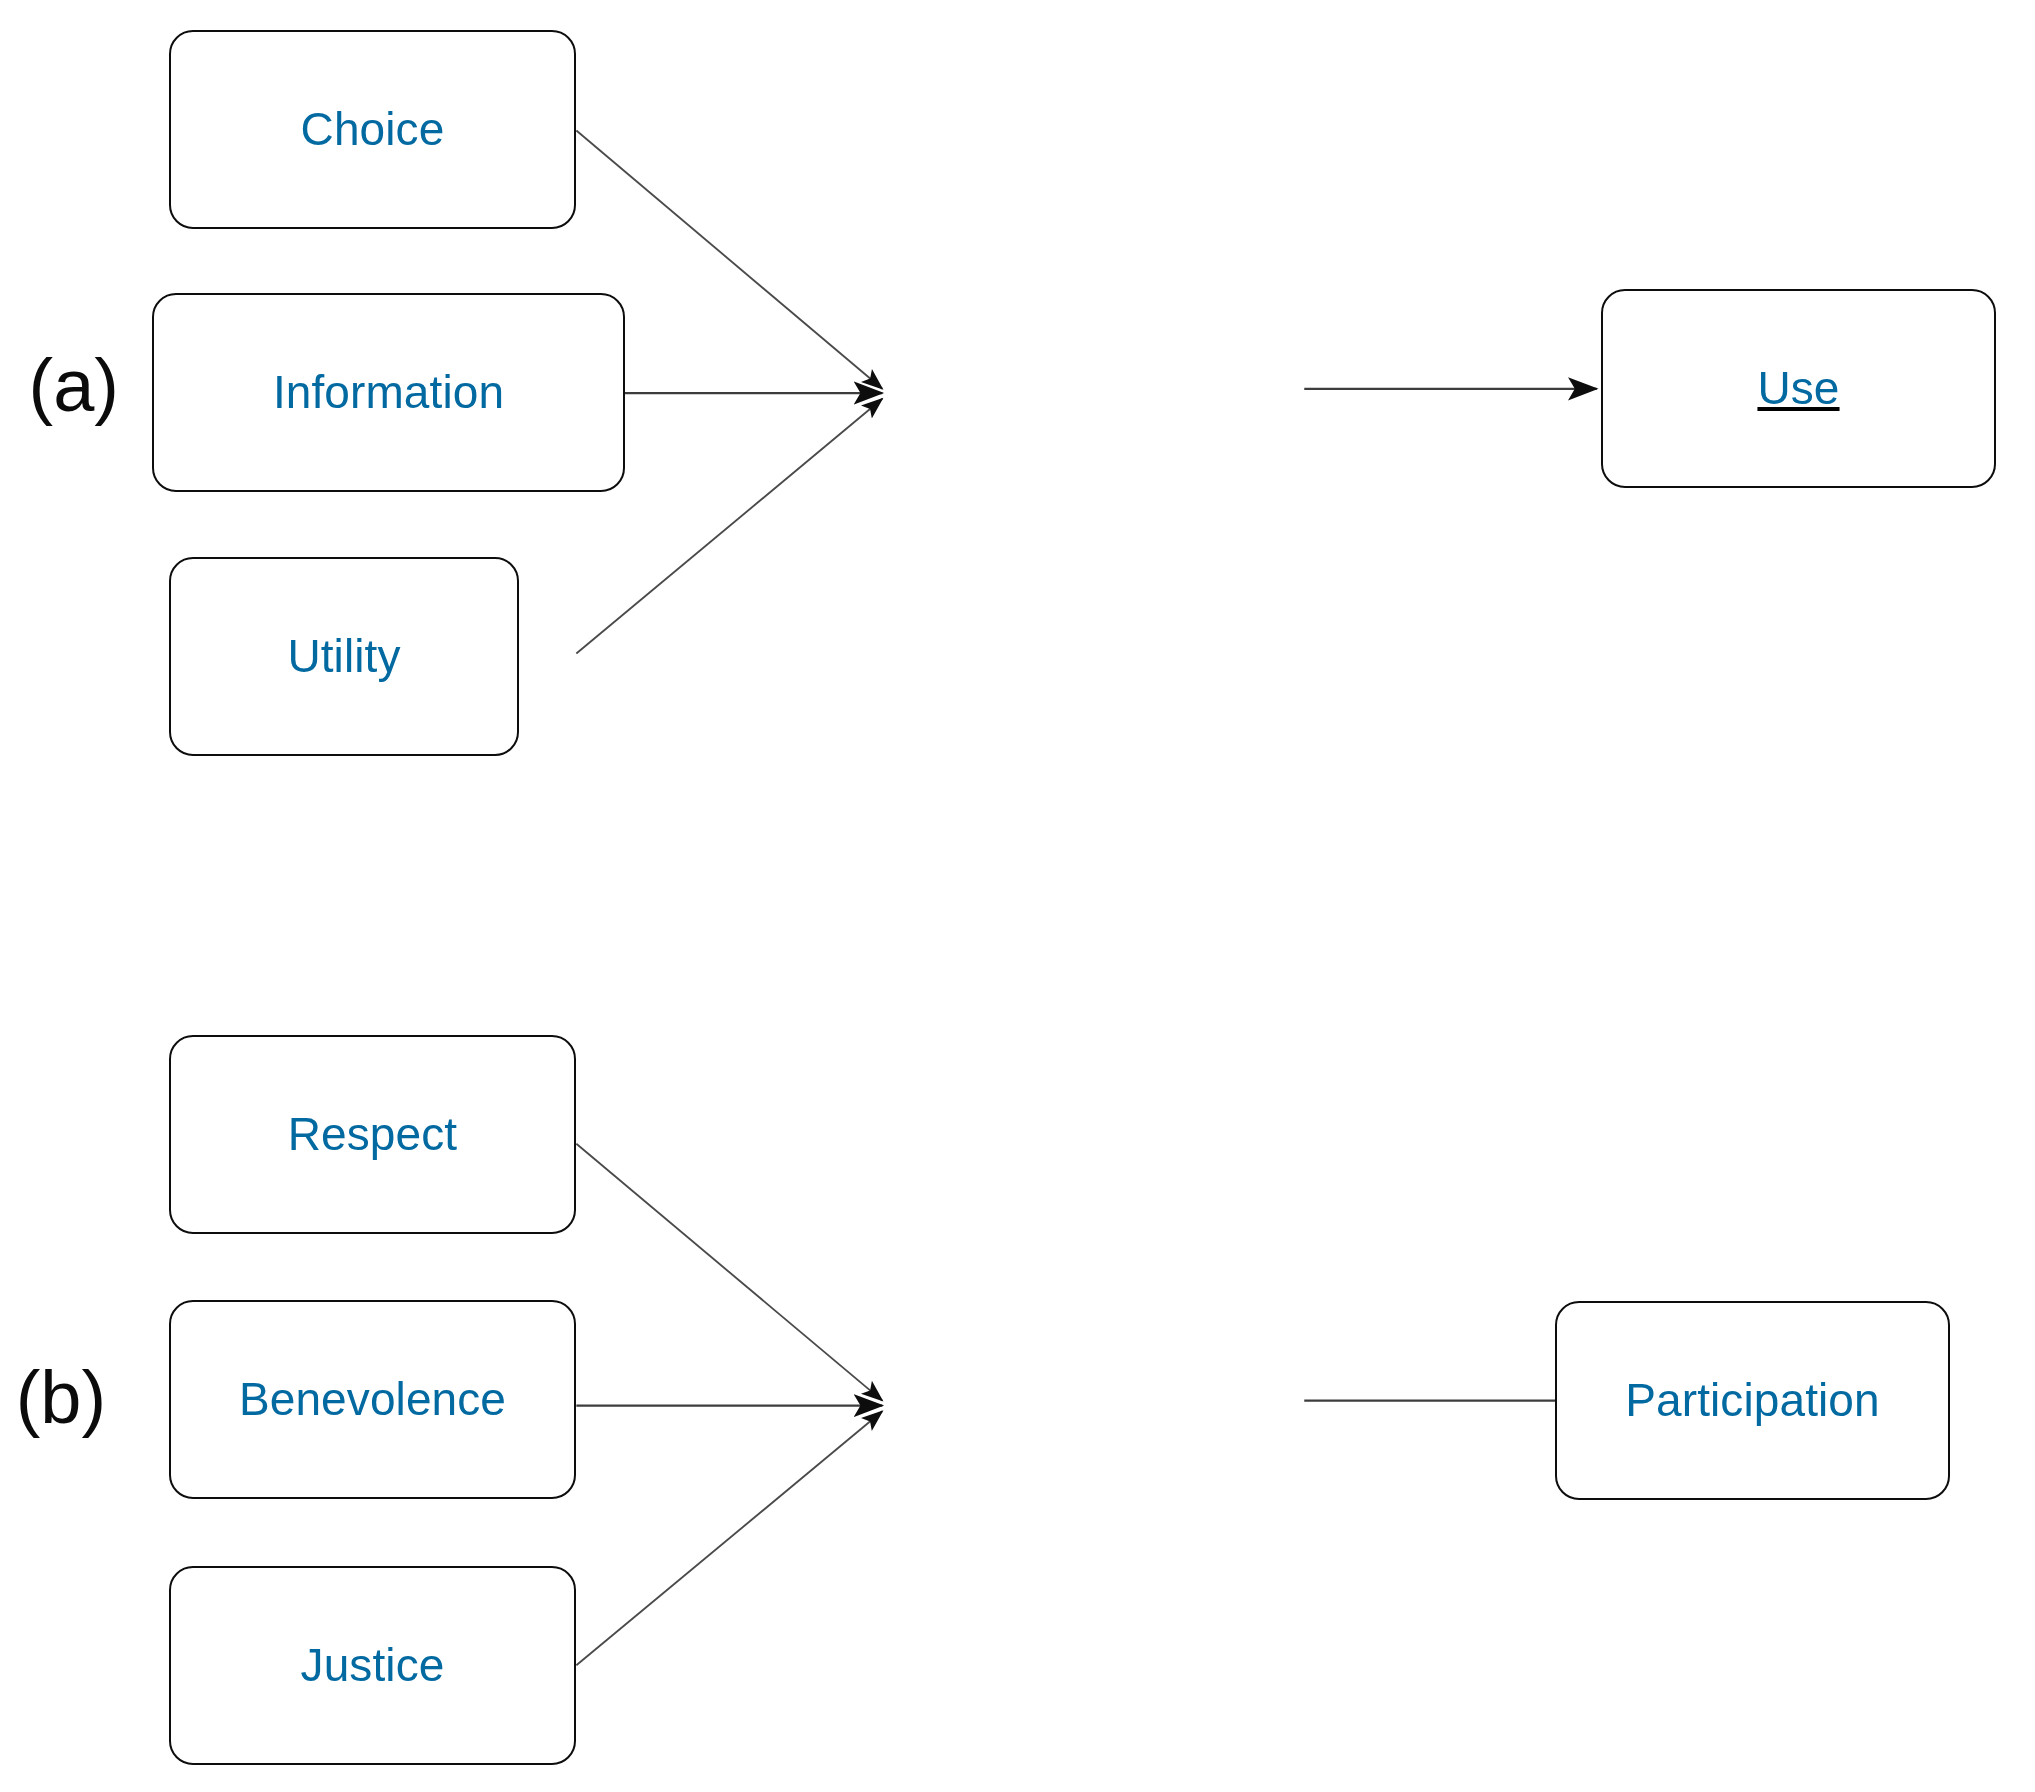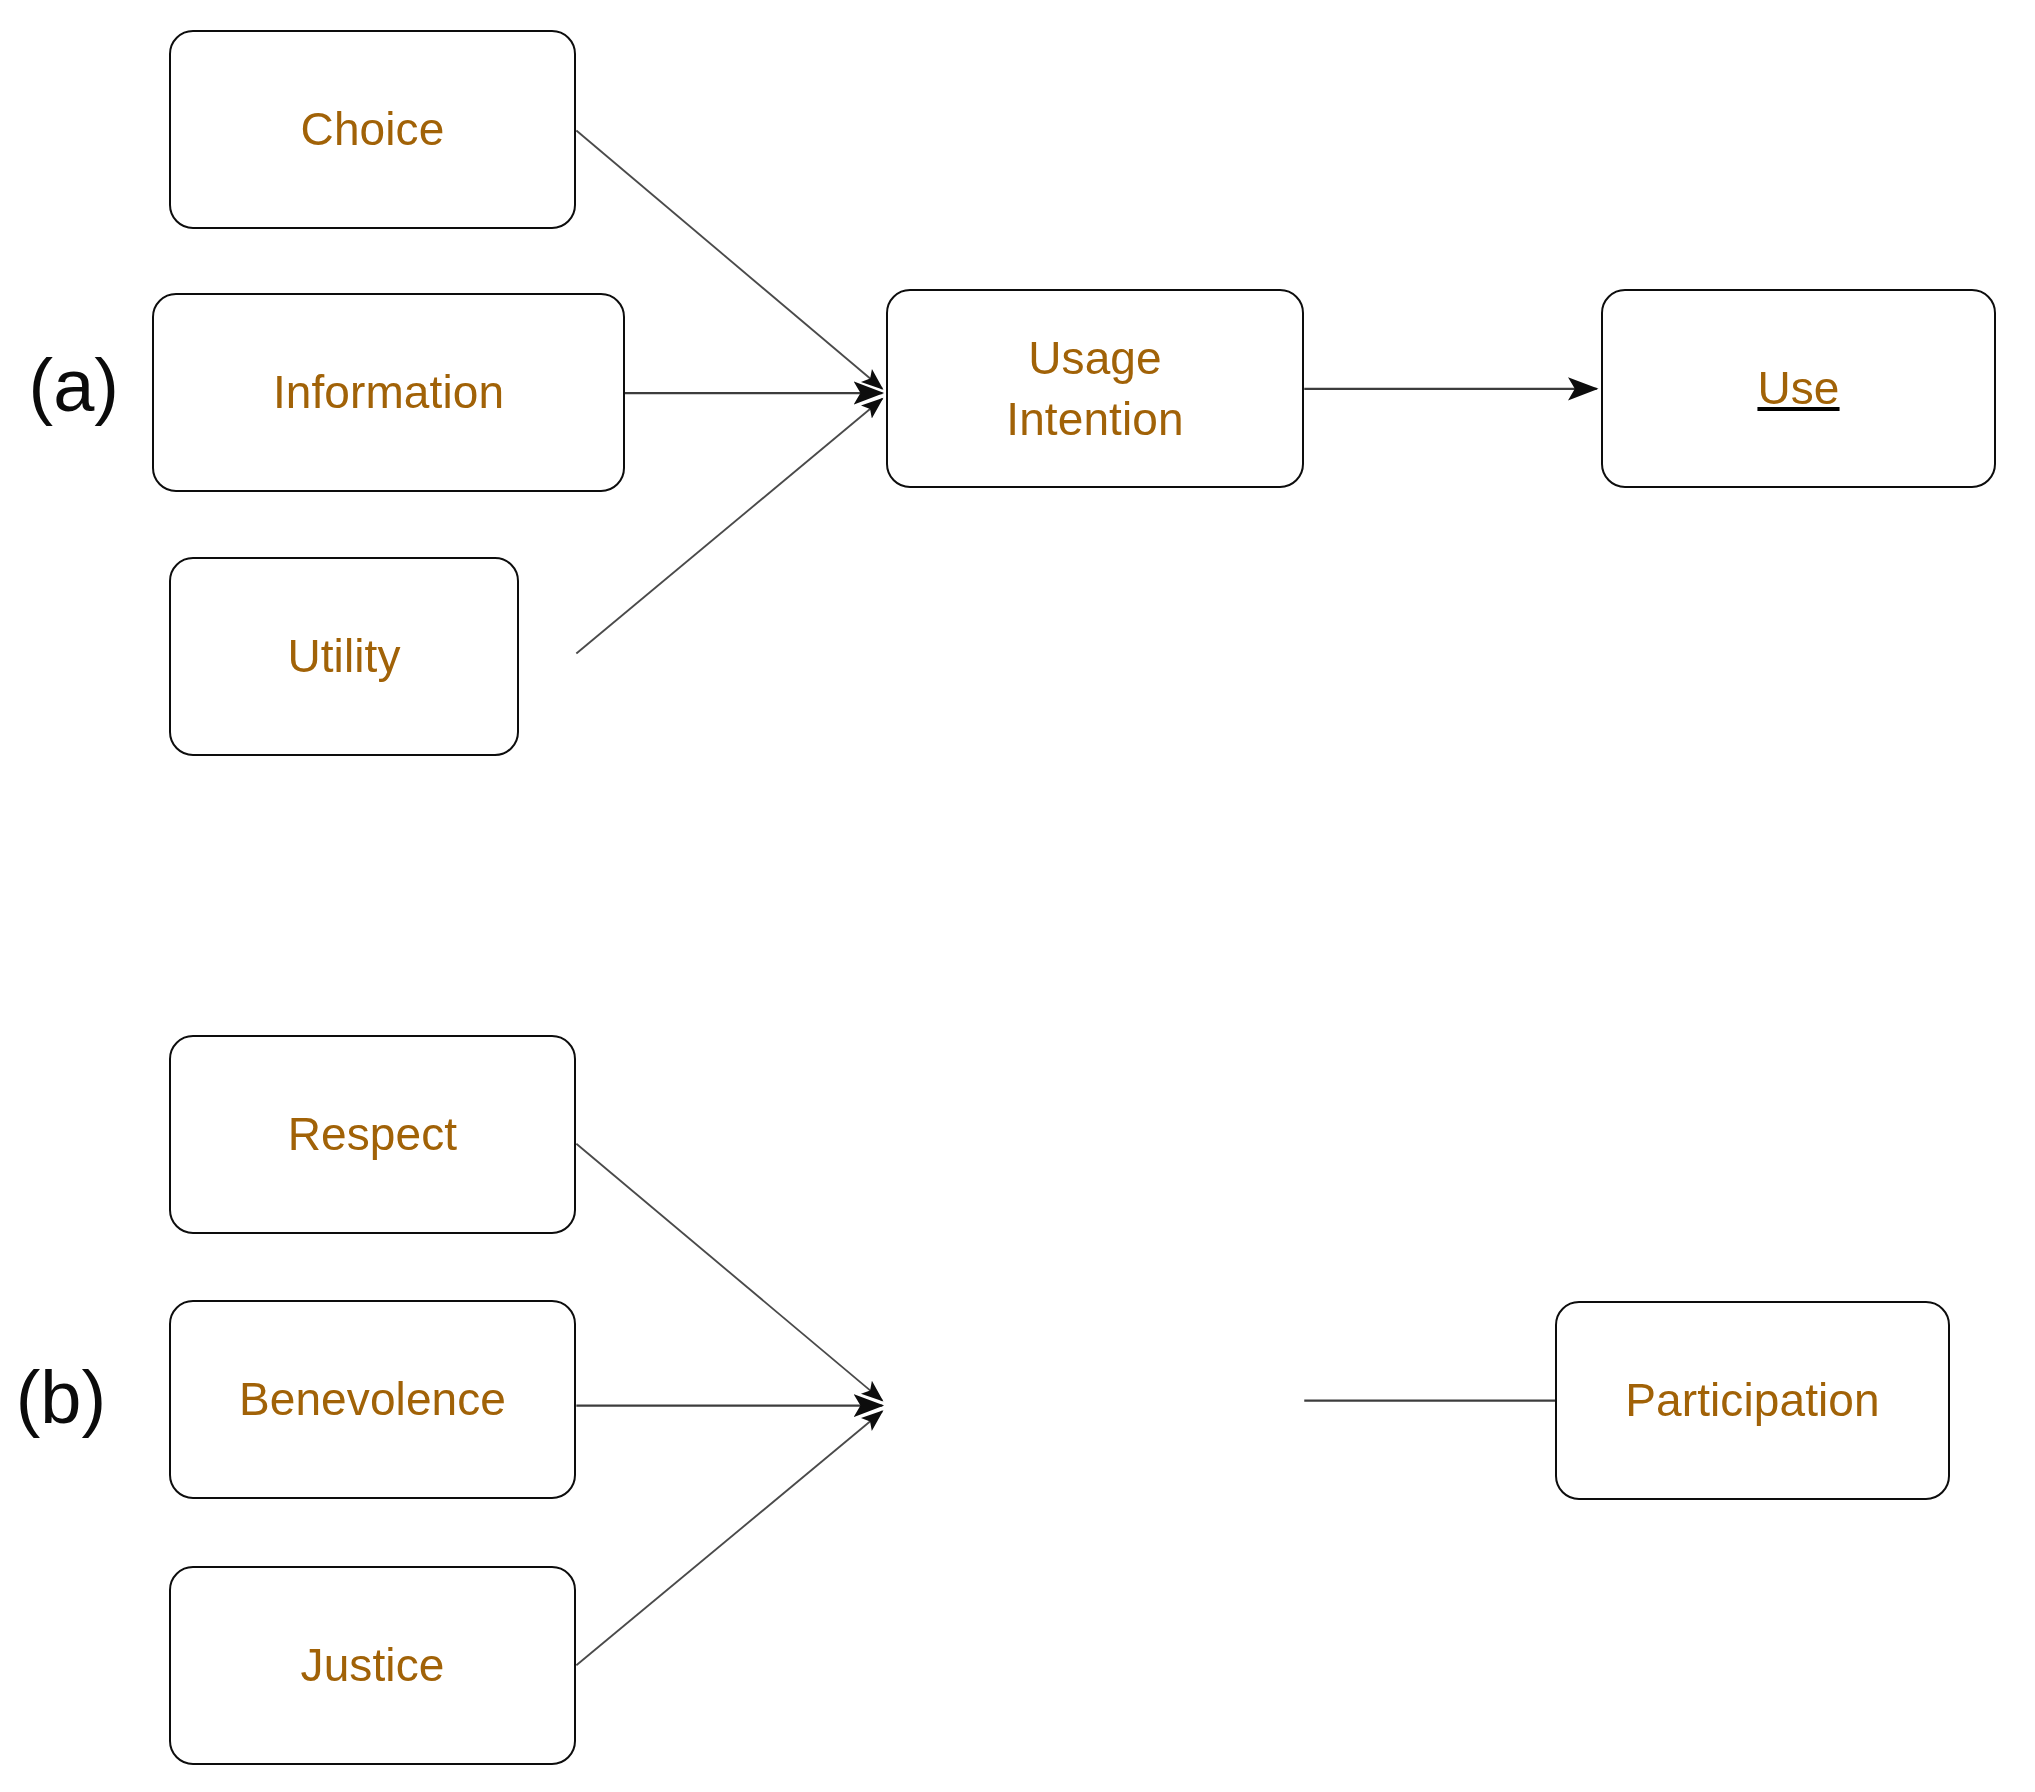--- a/index.html
+++ b/index.html
@@ -26,21 +26,21 @@
     border: 2.1px solid #0d0d0d;
     border-radius: 24px;
     display: flex;
     align-items: center;
     justify-content: center;
     text-align: center;
     z-index: 3;
   }
   .node .node-label {
     display: block;
-    color: #a16207;
+    color: #0369a1;
     font-family: "Liberation Sans", sans-serif;
     font-size: 46px;
     line-height: 1.32;
     font-weight: 400;
     letter-spacing: 0.1px;
     white-space: pre-line;
     padding: 0 10px;
   }
   
   .panel-letter {
@@ -109,24 +109,20 @@
   </div>
 
   <div class="node" style="left:152px; top:293px; width:473px; height:199px;">
     <span class="node-label">Information</span>
   </div>
 
   <div class="node" style="left:169px; top:557px; width:350px; height:199px;">
     <span class="node-label">Utility</span>
   </div>
 
-  <div class="node" style="left:886px; top:289px; width:418px; height:199px;">
-    <span class="node-label">Usage
-Intention</span>
-  </div>
 
   <div class="node" style="left:1601px; top:289px; width:395px; height:199px;text-decoration:underline;">
     <span class="node-label">Use</span>
   </div>
 
   <div class="panel-letter" style="left:15.7px; top:1361px;">(b)</div>
 
   <div class="node" style="left:169px; top:1035px; width:407px; height:199px;">
     <span class="node-label">Respect</span>
   </div>

